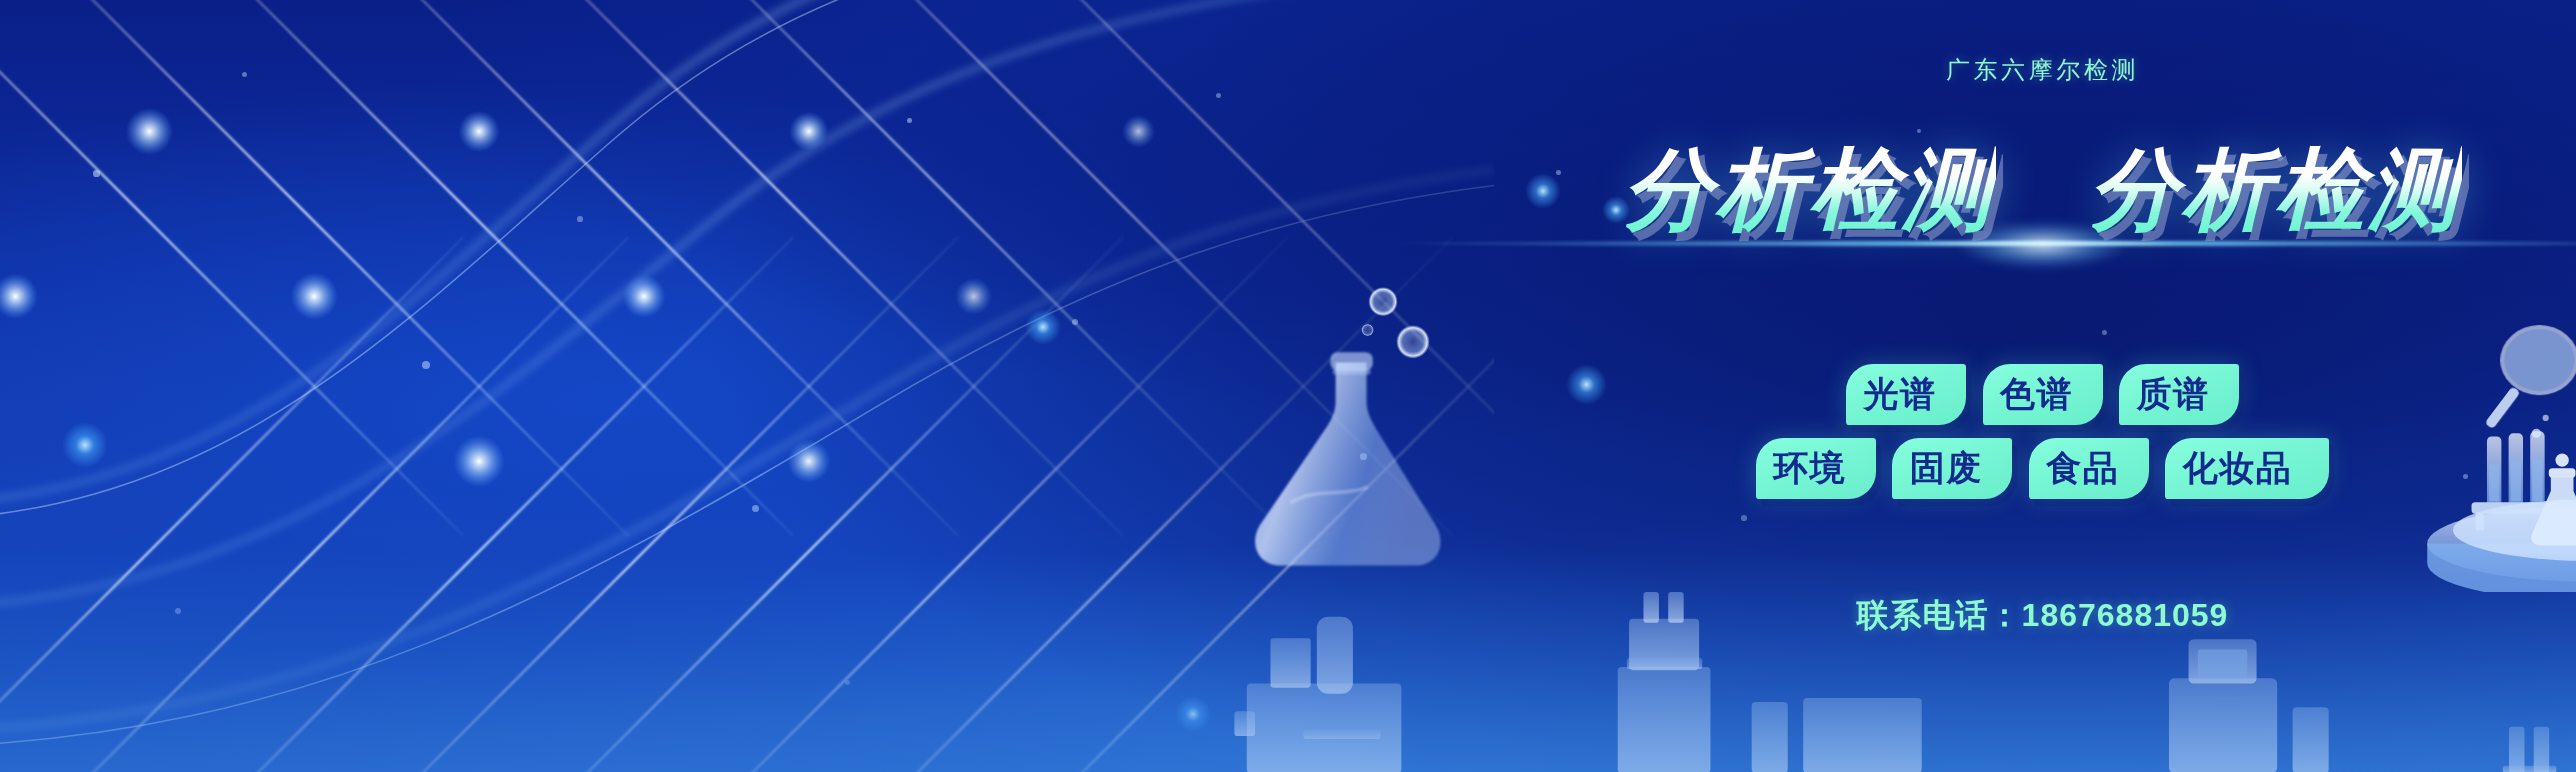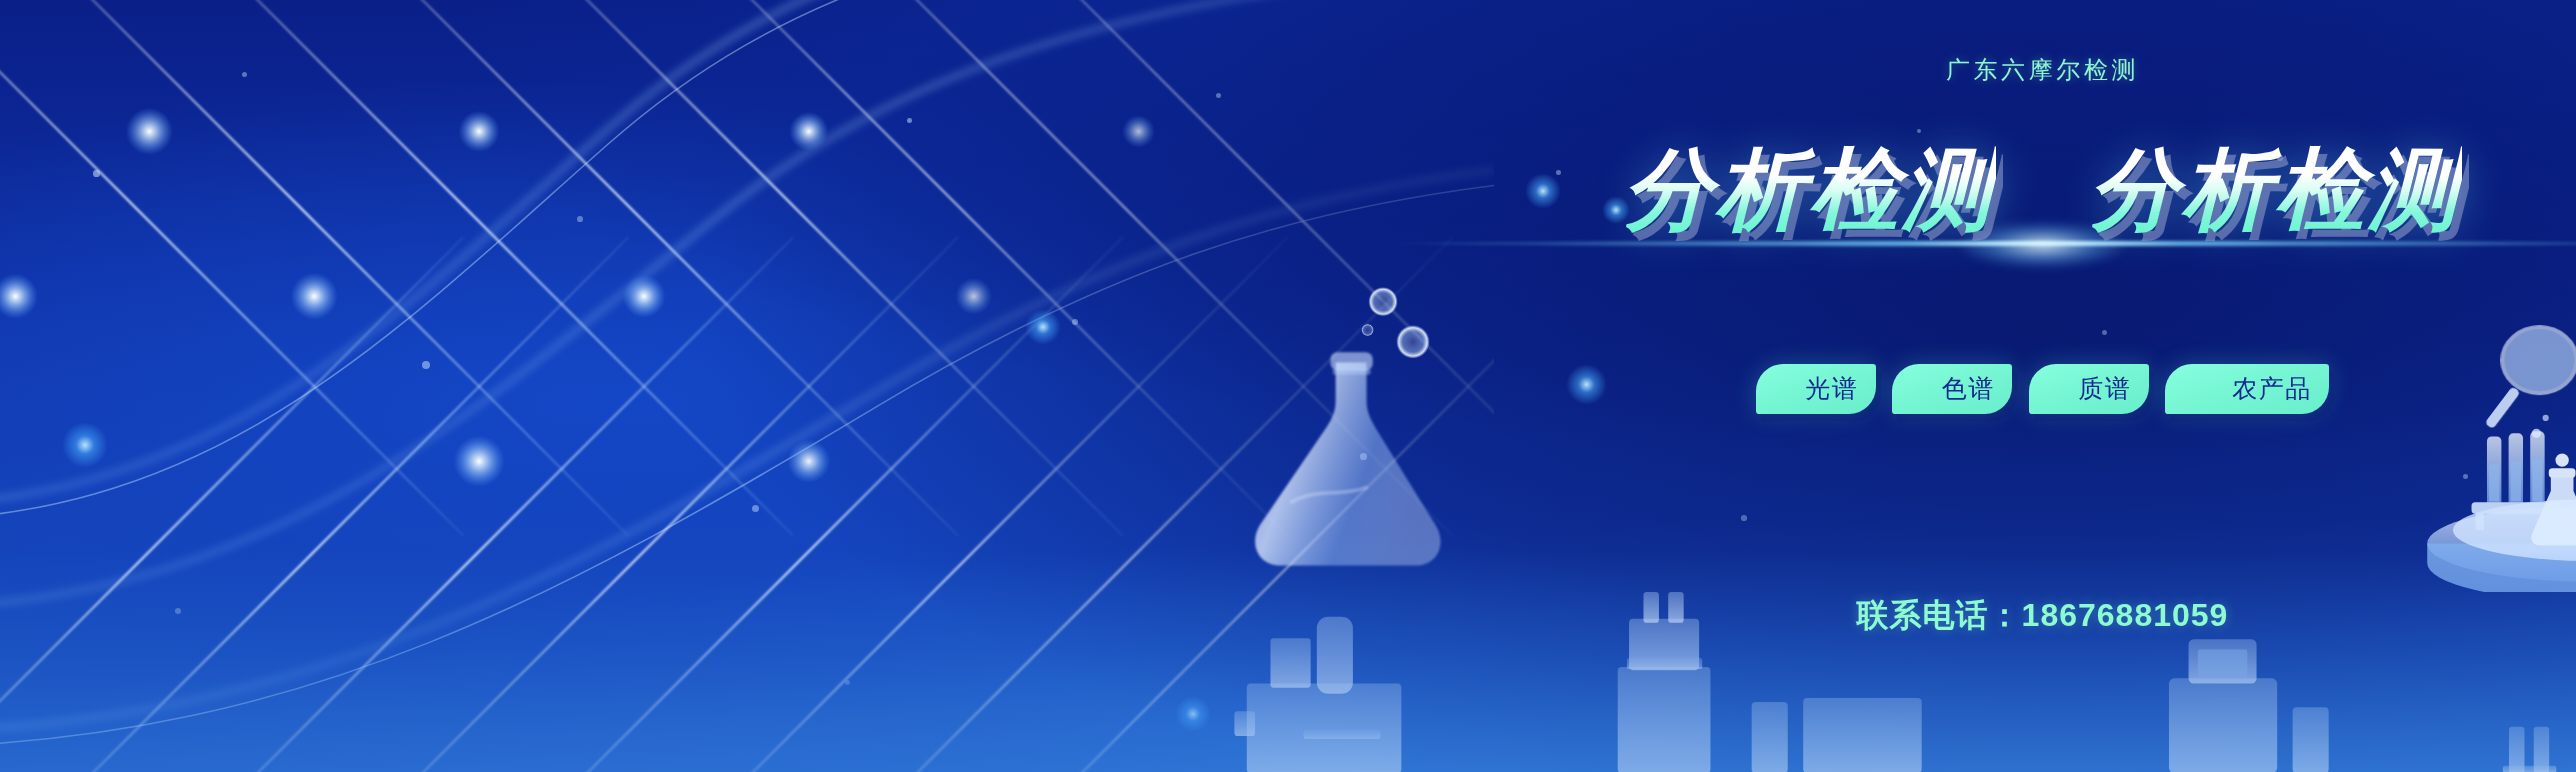--- a/index.html
+++ b/index.html
@@ -105,26 +105,26 @@
   .headline .gap{display:inline-block;width:36px;}
 
   .tags{
     position:absolute; top:364px; left:0; right:0;
     display:flex; flex-direction:column; align-items:center; gap:13.4px;
   }
   .tag-row{display:flex; gap:16.5px; justify-content:center;}
   .tag{
     background:linear-gradient(160deg,#86ffdd 0%,#74f4d2 55%,#69eecb 100%);
     color:#142a8e;
-    font-size:25px;
-    font-weight:normal;
+    font-size:35px;
+    font-weight:bold;
     letter-spacing:1.5px;
     padding:11.3px 17.5px 12.4px 17.5px;
     min-width:120px;
-    text-align:right;
+    text-align:left;
     border-radius:27px 3.1px 27px 3.1px;
     box-shadow:5.2px 7.2px 0 rgba(10,30,110,.28), 0 0 24px rgba(110,250,215,.22);
     white-space:nowrap;
     line-height:1.06;
   }
   .tag.wide{min-width:164px;}
 
   .contact{
     position:absolute; top:594px; left:0; right:0;
     text-align:center;
@@ -447,21 +447,26 @@
       <span class="gtext">分析检测</span>
       <span class="gap"></span>
       <span class="gtext">分析检测</span>
     </div>
 
     <div class="tags">
       <div class="tag-row">
         <div class="tag">光谱</div>
         <div class="tag">色谱</div>
         <div class="tag">质谱</div>
-        <div class="tag wide">农产品</div>
+      </div>
+      <div class="tag-row">
+        <div class="tag">环境</div>
+        <div class="tag">固废</div>
+        <div class="tag">食品</div>
+        <div class="tag wide">化妆品</div>
       </div>
     </div>
 
     <div class="contact">联系电话：18676881059</div>
 
   </div>
 </div>
 
 
 </body></html>

